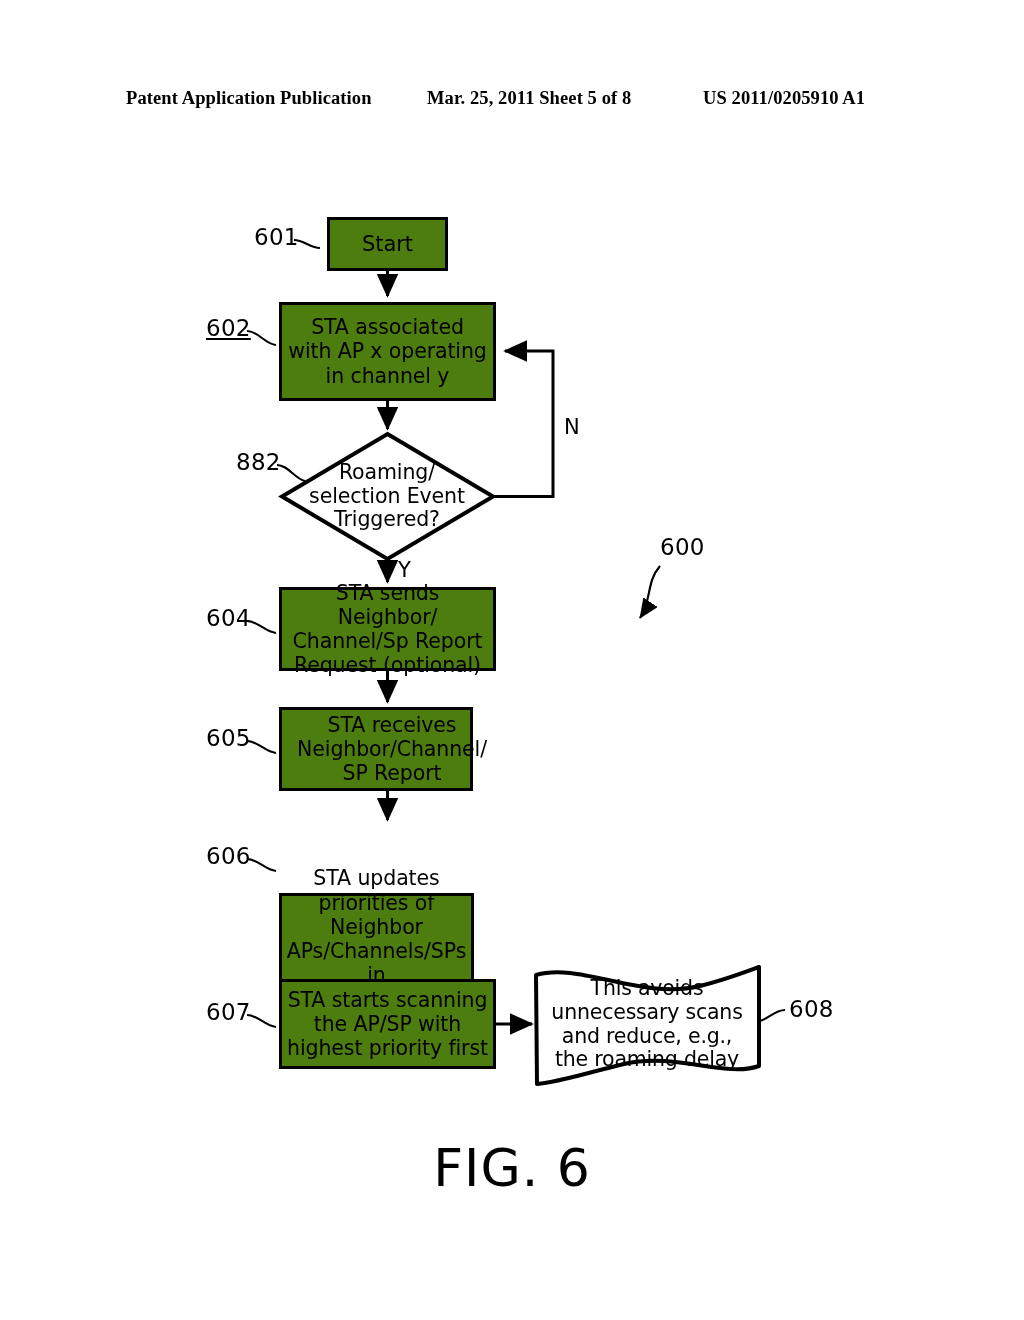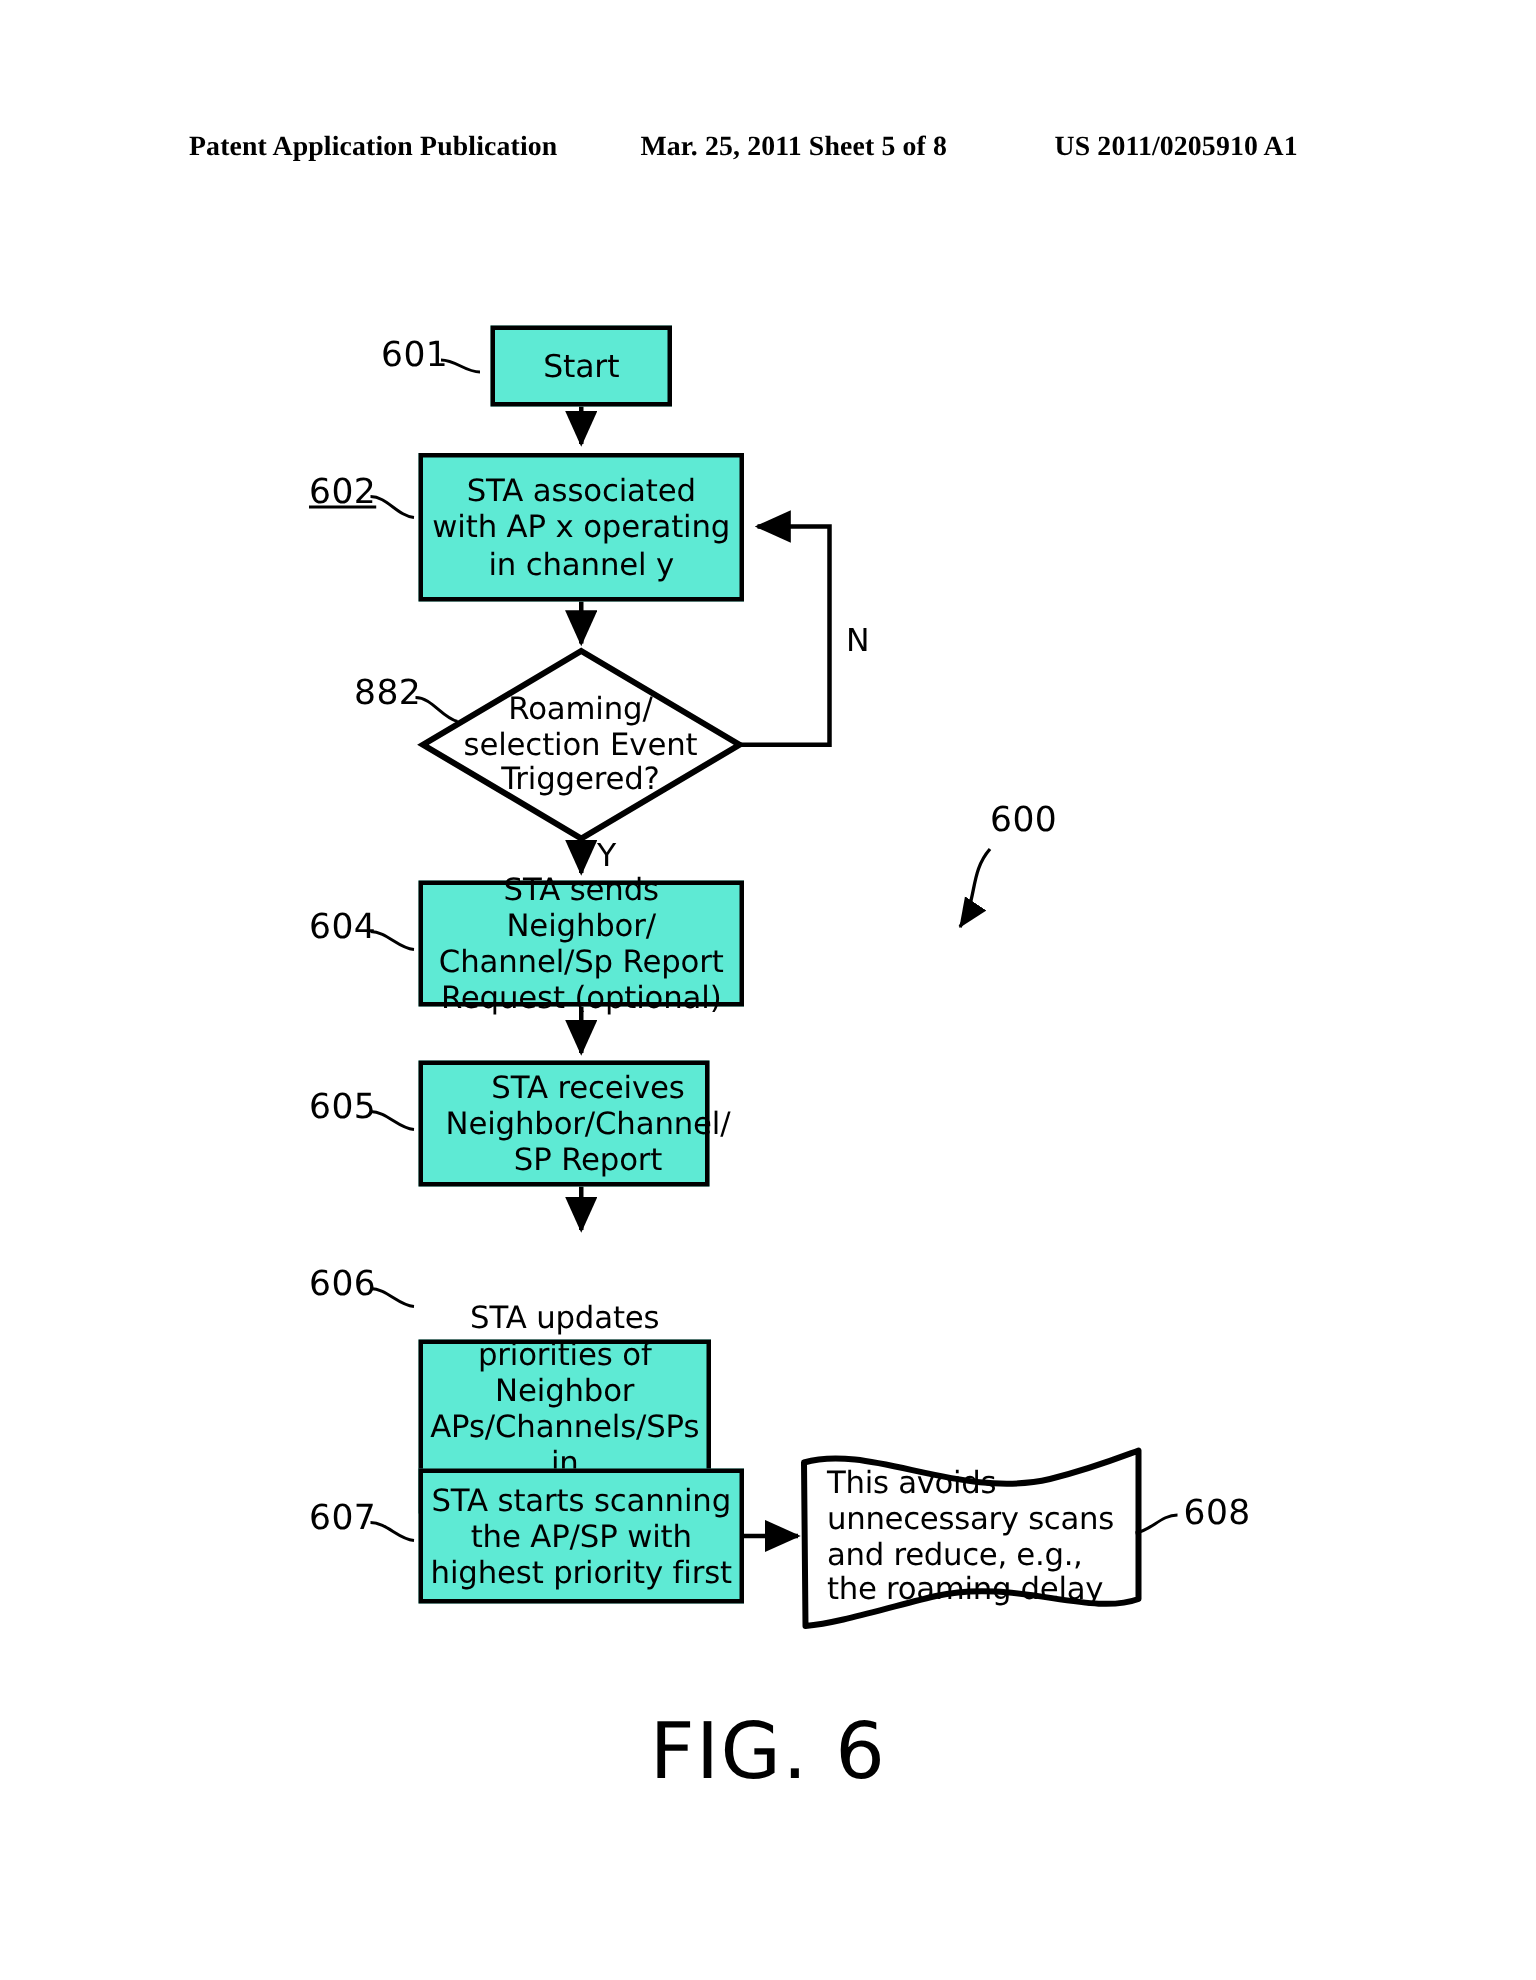--- a/index.html
+++ b/index.html
@@ -40,21 +40,21 @@
     left: 0;
     top: 0;
     width: 1024px;
     height: 1320px;
   }
 
   
   .node {
     position: absolute;
     box-sizing: border-box;
-    background: #5eead4;
+    background: #4d7c0f;
     border: 3px solid #000000;
     display: flex;
     align-items: center;
     justify-content: center;
     text-align: center;
     line-height: 1.18;
     font-size: 20.5px;
     letter-spacing: -0.1px;
   }
   .node .node-text { display: block; padding: 0 4px; }
@@ -99,20 +99,21 @@
   }
   #node-608 .wave-label {
     position: absolute;
     left: 12px;
     top: 10px;
     width: 204px;
     height: 97px;
     display: flex;
     align-items: center;
     justify-content: center;
+    text-align: center;
     line-height: 1.15;
     font-size: 20.5px;
     letter-spacing: -0.2px;
   }
 
   
   .ref-num {
     position: absolute;
     font-size: 23px;
     font-family: "DejaVu Sans", sans-serif;

